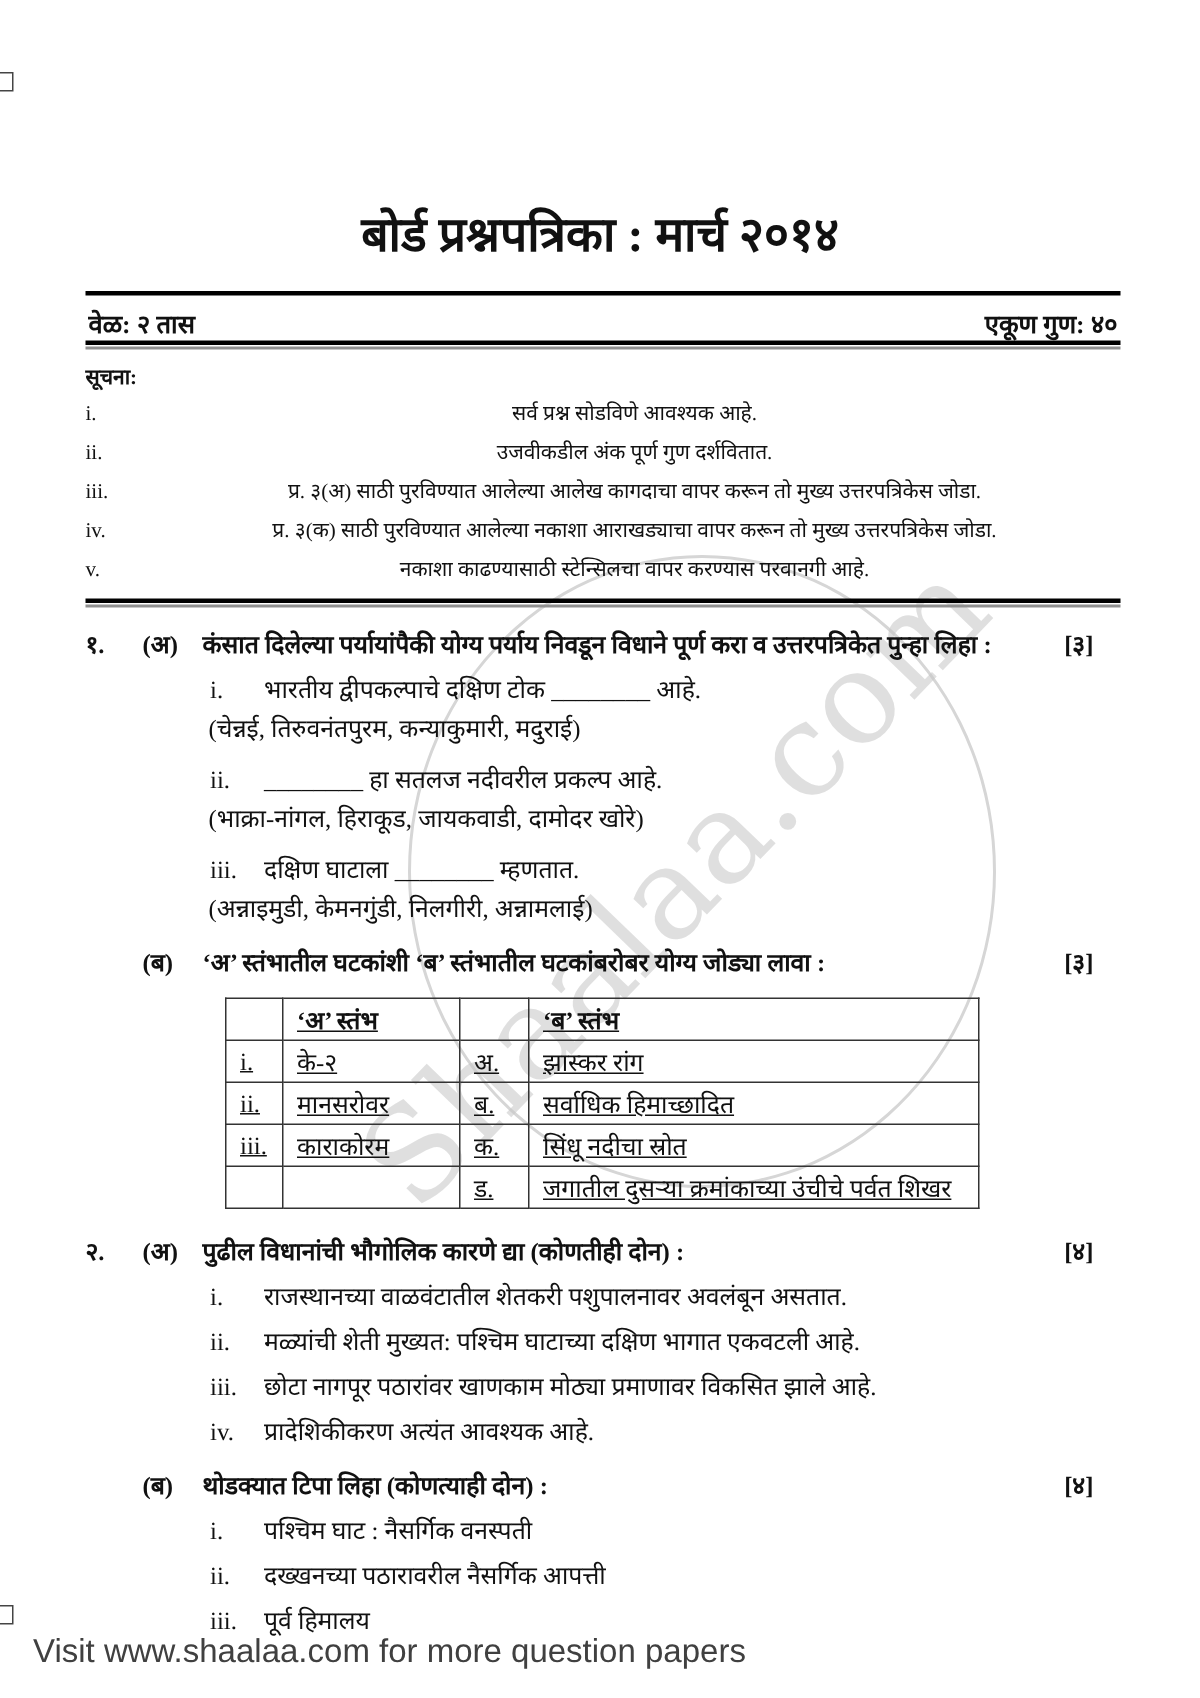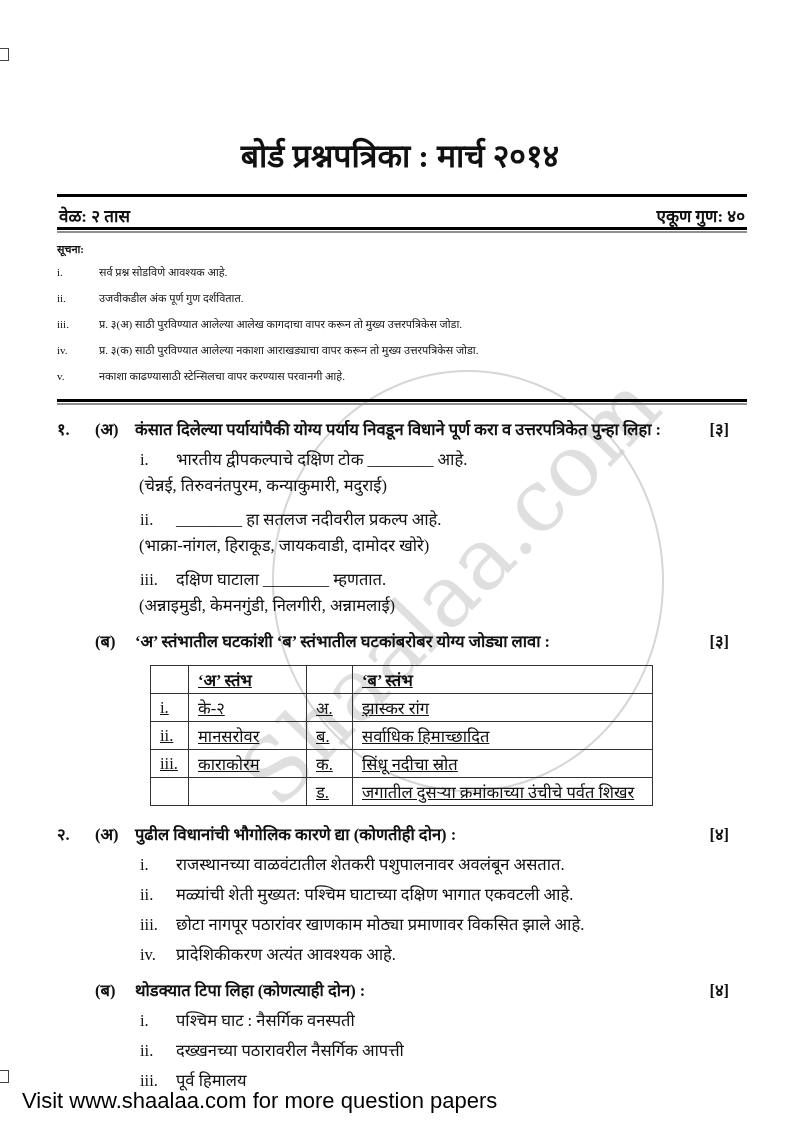--- a/index.html
+++ b/index.html
@@ -50,26 +50,26 @@
   .rule-double {
     position:absolute; left:57px; width:690px; height:6px;
     border-top:3px solid #000; border-bottom:2px solid #8f8f8f; z-index:1;
   }
   .rule-header { top:227px; }
   .rule-instr  { top:399px; }
 
   
   .instructions {
     position:absolute; left:57px; top:241px; width:690px;
-    font-size:11px; z-index:1;
+    font-size:14px; z-index:1;
   }
   .instr-heading { font-weight:bold; margin-bottom:3px; }
   .instr-item { display:flex; line-height:26px; }
   .instr-item .inum { width:42px; flex:none; }
-  .instr-item .itext { flex:1; }
+  .instr-item .itext { flex:1;text-align:center; }
 
   
   .content {
     position:absolute; left:57px; top:417px; width:690px;
     font-size:16.5px; z-index:1;
   }
   .q-row { display:flex; line-height:26px; }
   .qnum  { width:38px; flex:none; font-weight:bold; }
   .qpart { width:40px; flex:none; font-weight:bold; }
   .qhead { flex:1; font-weight:bold; }
@@ -95,21 +95,21 @@
   .match-table .c-b  { width:300px; }
   .match-table .th { font-weight:bold; }
 
   .part-gap { margin-top:10px; }
   .q-gap { margin-top:6px; }
 
   
   .footer {
     position:absolute; left:22px; top:1088px;
     font-family:"Liberation Sans","DejaVu Sans",sans-serif;
-    font-size:22px; color:#000000; z-index:1;
+    font-size:22px; color:#404040; z-index:1;
   }
 </style>
 </head>
 <body>
 
 <div class="wm-circle"></div>
 <div class="wm-text">Shaalaa.com</div>
 
 <div class="corner-square sq-top"></div>
 <div class="corner-square sq-bottom"></div>

